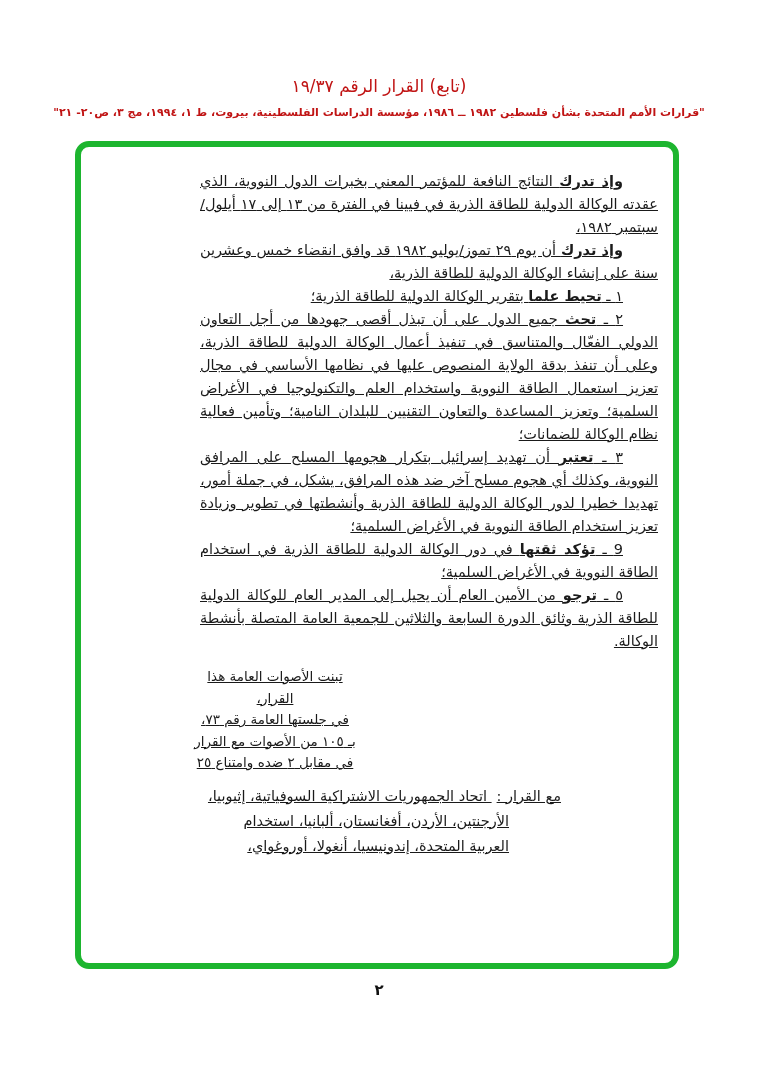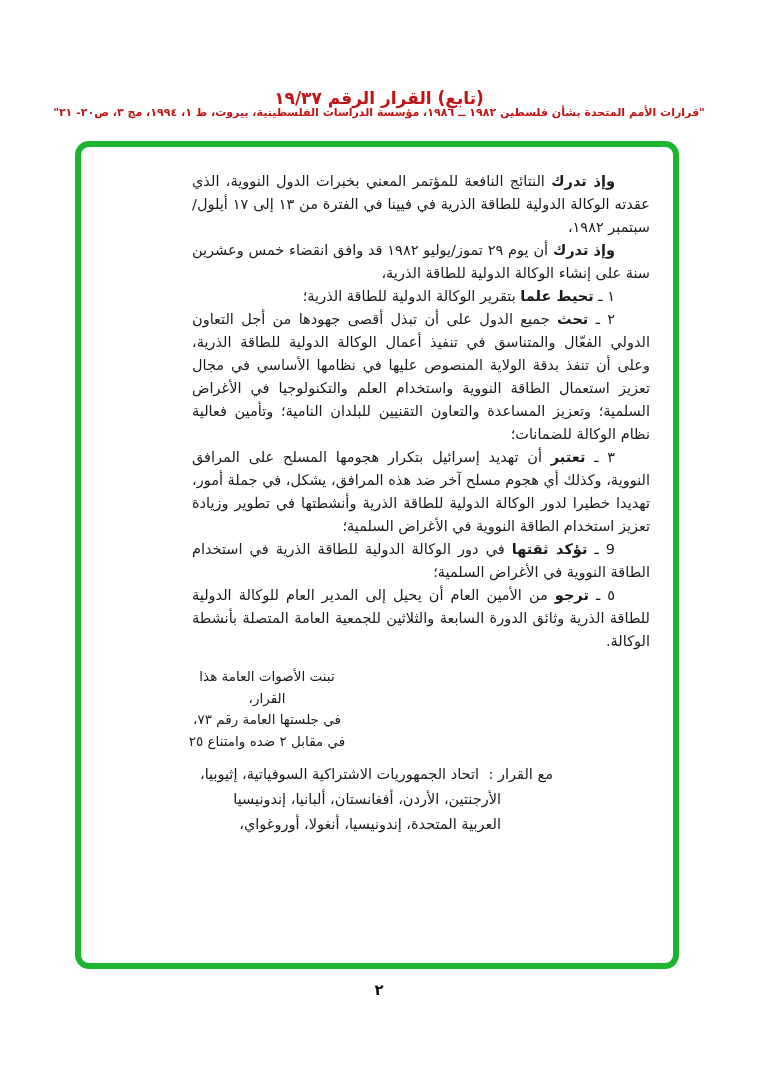--- a/index.html
+++ b/index.html
@@ -13,27 +13,27 @@
     position: relative;
   }
   .page {
     position: relative;
     width: 758px;
     height: 1078px;
     background: #ffffff;
   }
   .doc-title {
     position: absolute;
-    top: 88px;
+    top: 76px;
     left: 0;
     width: 758px;
     text-align: center;
     direction: rtl;
     font-size: 17px;
-    font-weight: bold;
+    font-weight: normal;
     color: var(--header-red, #c01414);
     letter-spacing: 0.2px;
   }
   .doc-citation {
     position: absolute;
     top: 106px;
     left: 0;
     width: 758px;
     text-align: center;
     direction: rtl;
@@ -47,28 +47,29 @@
     top: 141px;
     width: 604px;
     height: 828px;
     box-sizing: border-box;
     border: 6px solid var(--accent-green, #1db52f);
     border-radius: 14px;
     background: transparent;
   }
   .content {
     position: absolute;
-    left: 192px;
+    left: 200px;
     top: 170px;
     width: 458px;
     direction: rtl;
     text-align: justify;
     color: #1a1a1a;
     font-size: 14.5px;
     line-height: 23px;
+    text-decoration: underline;
   }
   .para {
     margin: 0;
     text-indent: 35px;
   }
   .para .lead {
     font-weight: bold;
   }
   .vote-block {
     width: 176px;
@@ -126,26 +127,27 @@
 
     <p class="para"><span class="num">٣ ـ </span><span class="lead">تعتبر</span><span> أن تهديد إسرائيل بتكرار هجومها المسلح على المرافق النووية، وكذلك أي هجوم مسلح آخر ضد هذه المرافق، يشكل، في جملة أمور، تهديدا خطيرا لدور الوكالة الدولية للطاقة الذرية وأنشطتها في تطوير وزيادة تعزيز استخدام الطاقة النووية في الأغراض السلمية؛</span></p>
 
     <p class="para"><span class="num">9 ـ </span><span class="lead">تؤكد ثقتها</span><span> في دور الوكالة الدولية للطاقة الذرية في استخدام الطاقة النووية في الأغراض السلمية؛</span></p>
 
     <p class="para"><span class="num">٥ ـ </span><span class="lead">ترجو</span><span> من الأمين العام أن يحيل إلى المدير العام للوكالة الدولية للطاقة الذرية وثائق الدورة السابعة والثلاثين للجمعية العامة المتصلة بأنشطة الوكالة.</span></p>
 
     <div class="vote-block">
       <div>تبنت الأصوات العامة هذا القرار،</div>
       <div>في جلستها العامة رقم ٧٣،</div>
+      <div>بـ ١٠٥ من الأصوات مع القرار</div>
       <div>في مقابل ٢ ضده وامتناع ٢٥</div>
     </div>
 
     <div class="with-res">
       <div><span class="label">مع القرار :</span> <span>اتحاد الجمهوريات الاشتراكية السوفياتية، إثيوبيا،</span></div>
-      <div class="cont">الأرجنتين، الأردن، أفغانستان، ألبانيا، إندونيسيا</div>
+      <div class="cont">الأرجنتين، الأردن، أفغانستان، ألبانيا، استخدام</div>
       <div class="cont">العربية المتحدة، إندونيسيا، أنغولا، أوروغواي،</div>
     </div>
 
   </div>
 
   <div class="page-number">٢</div>
 
 </div>
 
 </body></html>

